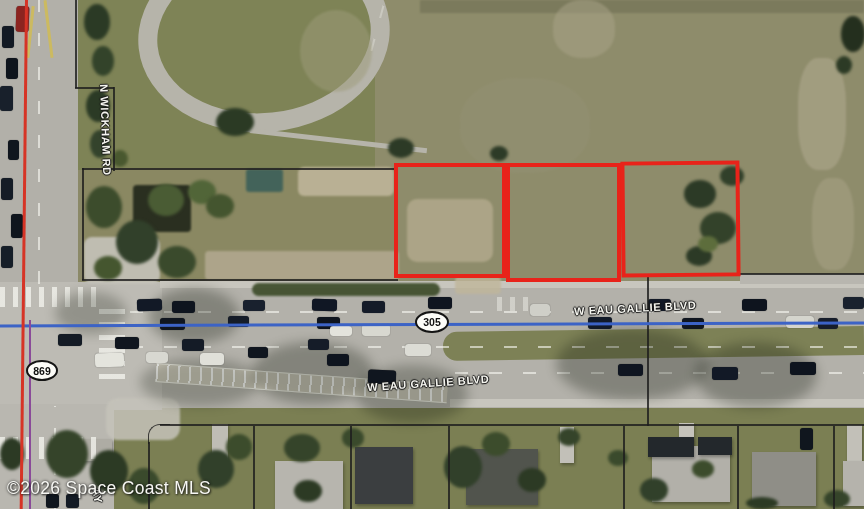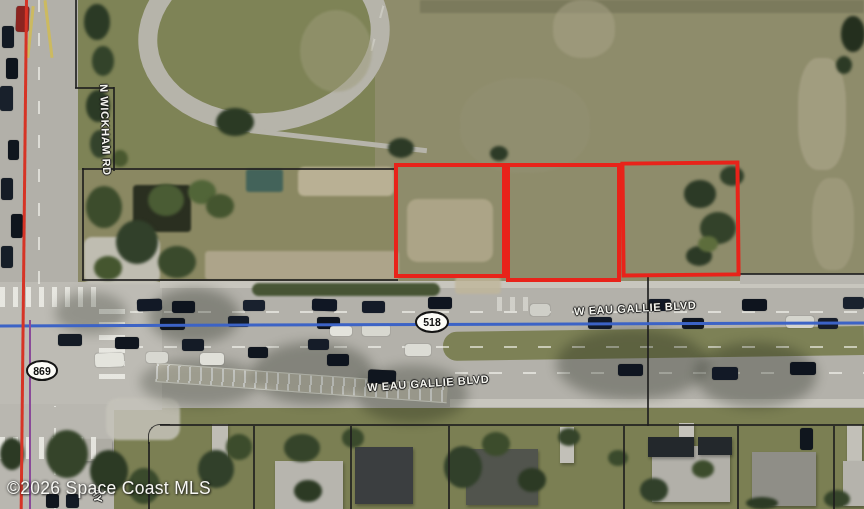--- a/index.html
+++ b/index.html
@@ -216,21 +216,21 @@
 
   <div class="routeline" style="left:0;top:323px;width:864px;height:2.5px;background:#3c63c6;transform:rotate(-0.2deg);"></div>
   <div class="routeline" style="left:25px;top:0;width:2.5px;height:509px;background:#d63426;transform:rotate(0.6deg);transform-origin:top center;"></div>
   <div class="routeline" style="left:29px;top:320px;width:2px;height:189px;background:#8a4a99;"></div>
 
   <div class="parcel" style="left:394px;top:163px;width:112px;height:115px;"></div>
   <div class="parcel" style="left:506px;top:163px;width:115px;height:119px;"></div>
   <div class="parcel" style="left:621px;top:161px;width:119px;height:116px;transform:rotate(-0.6deg);"></div>
 
   <div class="shield" style="left:415px;top:311px;width:34px;height:22px;">
-    <span>518</span>
+    <span>305</span>
   </div>
   <div class="shield" style="left:26px;top:360px;width:32px;height:21px;">
     <span>869</span>
   </div>
   <div class="maplabel" style="left:110px;top:84px;transform:rotate(88deg);transform-origin:0 0;">N WICKHAM RD</div>
   <div class="maplabel" style="left:574px;top:302px;transform:rotate(-3deg);">W EAU GALLIE BLVD</div>
   <div class="maplabel" style="left:367px;top:377px;transform:rotate(-4deg);">W EAU GALLIE BLVD</div>
   <div class="maplabel" style="left:102px;top:487px;transform:rotate(80deg);transform-origin:0 0;">AY</div>
 
   <div id="copyright">©2026 Space Coast MLS</div>

